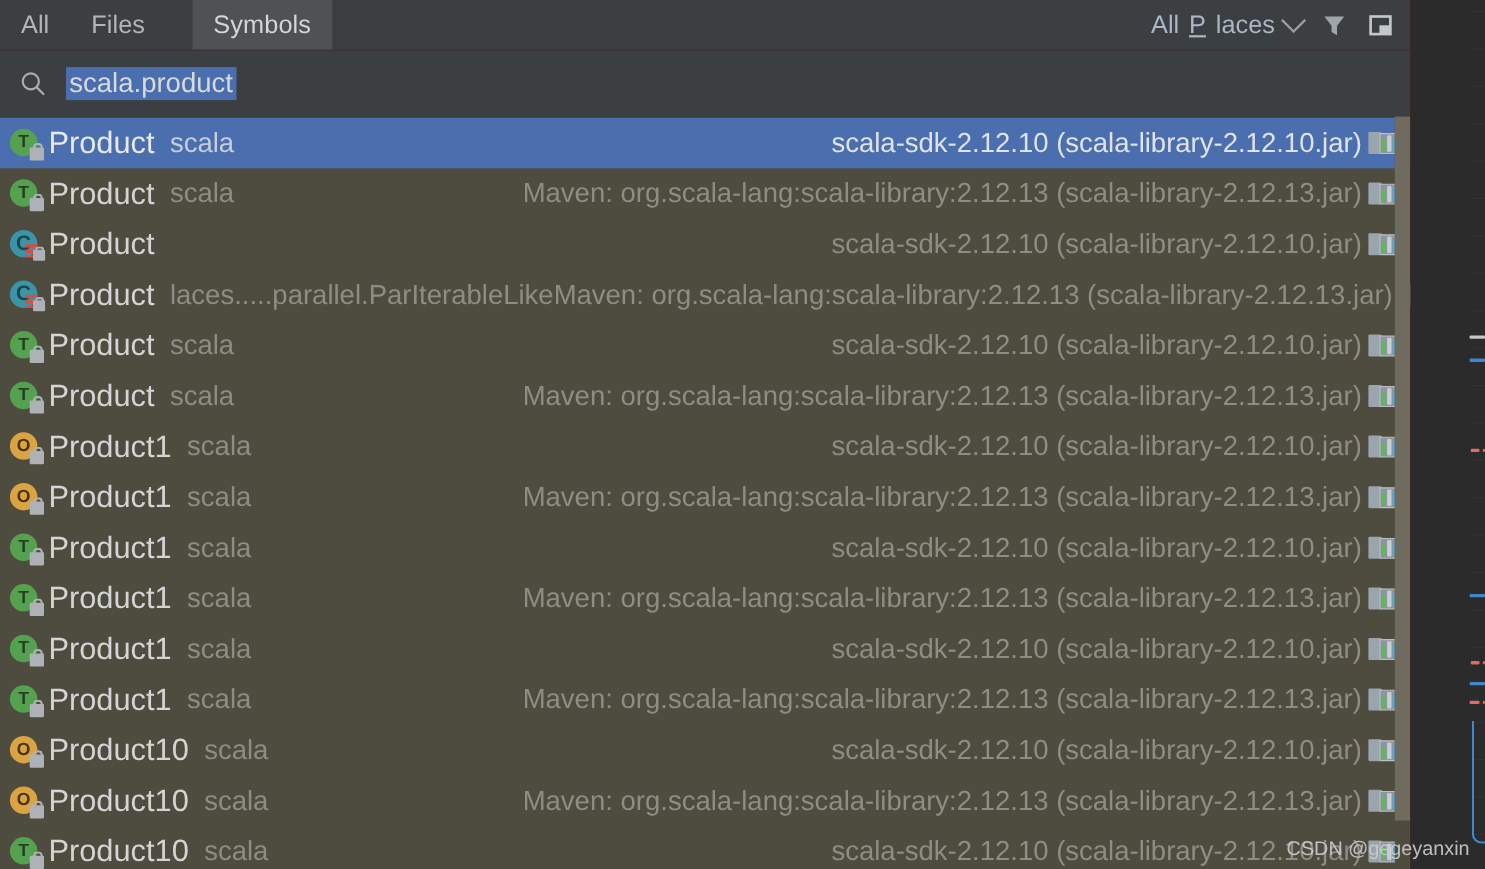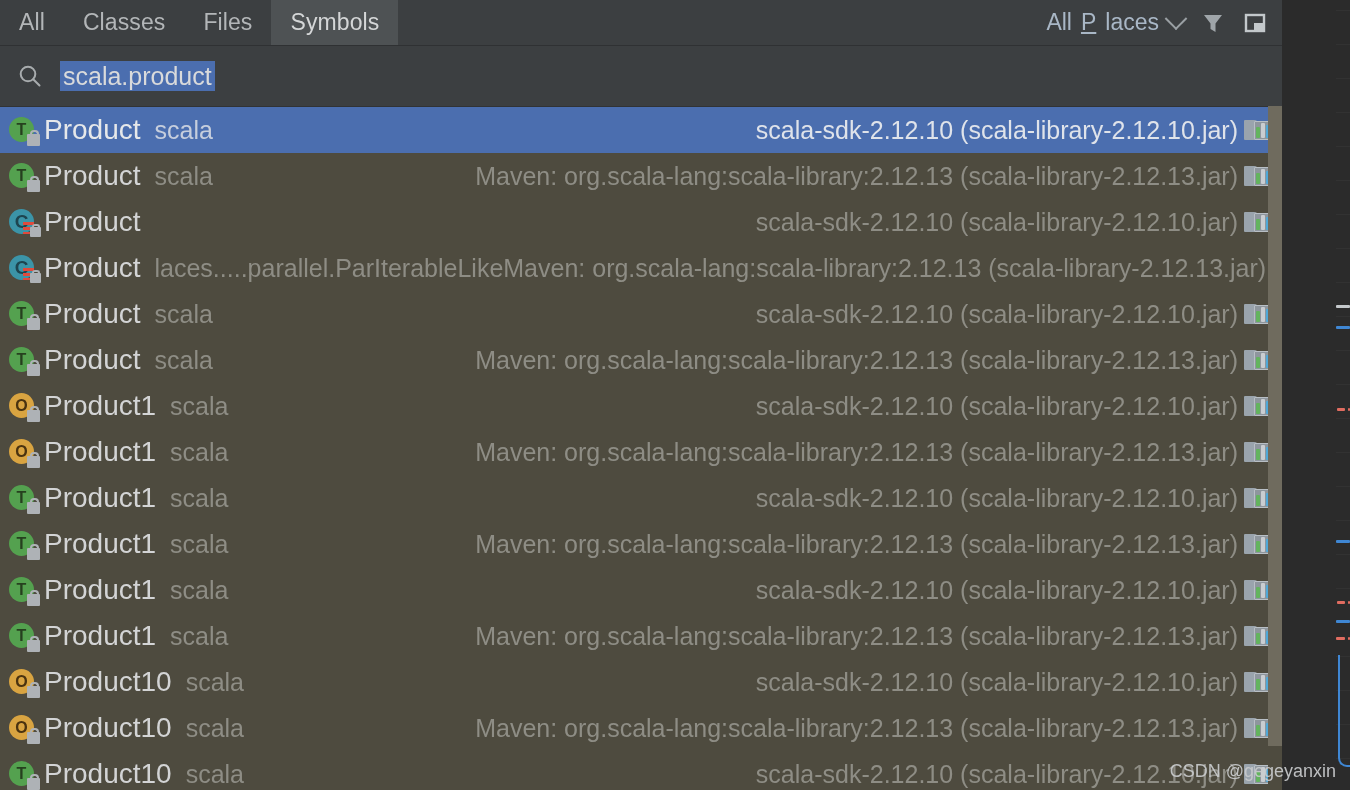--- a/index.html
+++ b/index.html
@@ -66,20 +66,21 @@
     padding: 0 19px;
     font-size: 23px;
     color: #b3b6b8;
     letter-spacing: 0.1px;
     cursor: default;
     white-space: nowrap;
   }
   .tab.active {
     background: #4e5254;
     color: #d4d6d7;
+    margin-left: 24px;
   }
   #header-right {
     margin-left: auto;
     display: flex;
     align-items: center;
     padding-right: 14px;
     gap: 16px;
   }
   #places-selector {
     display: flex;
@@ -331,23 +332,20 @@
     <div class="brace-line" style="left: 1338px; top: 655px; width: 12px; height: 110px;"></div>
   </div>
 
 <div id="se-popup">
 
   <div id="tab-strip">
     <div class="tab">
       <span>All</span>
     </div>
     <div class="tab">
-      <span>Classes</span>
-    </div>
-    <div class="tab">
       <span>Files</span>
     </div>
     <div class="tab active">
       <span>Symbols</span>
     </div>
 
     <div id="header-right">
       <div id="places-selector">
         <span>All </span>
           <span class="uline">P</span>

